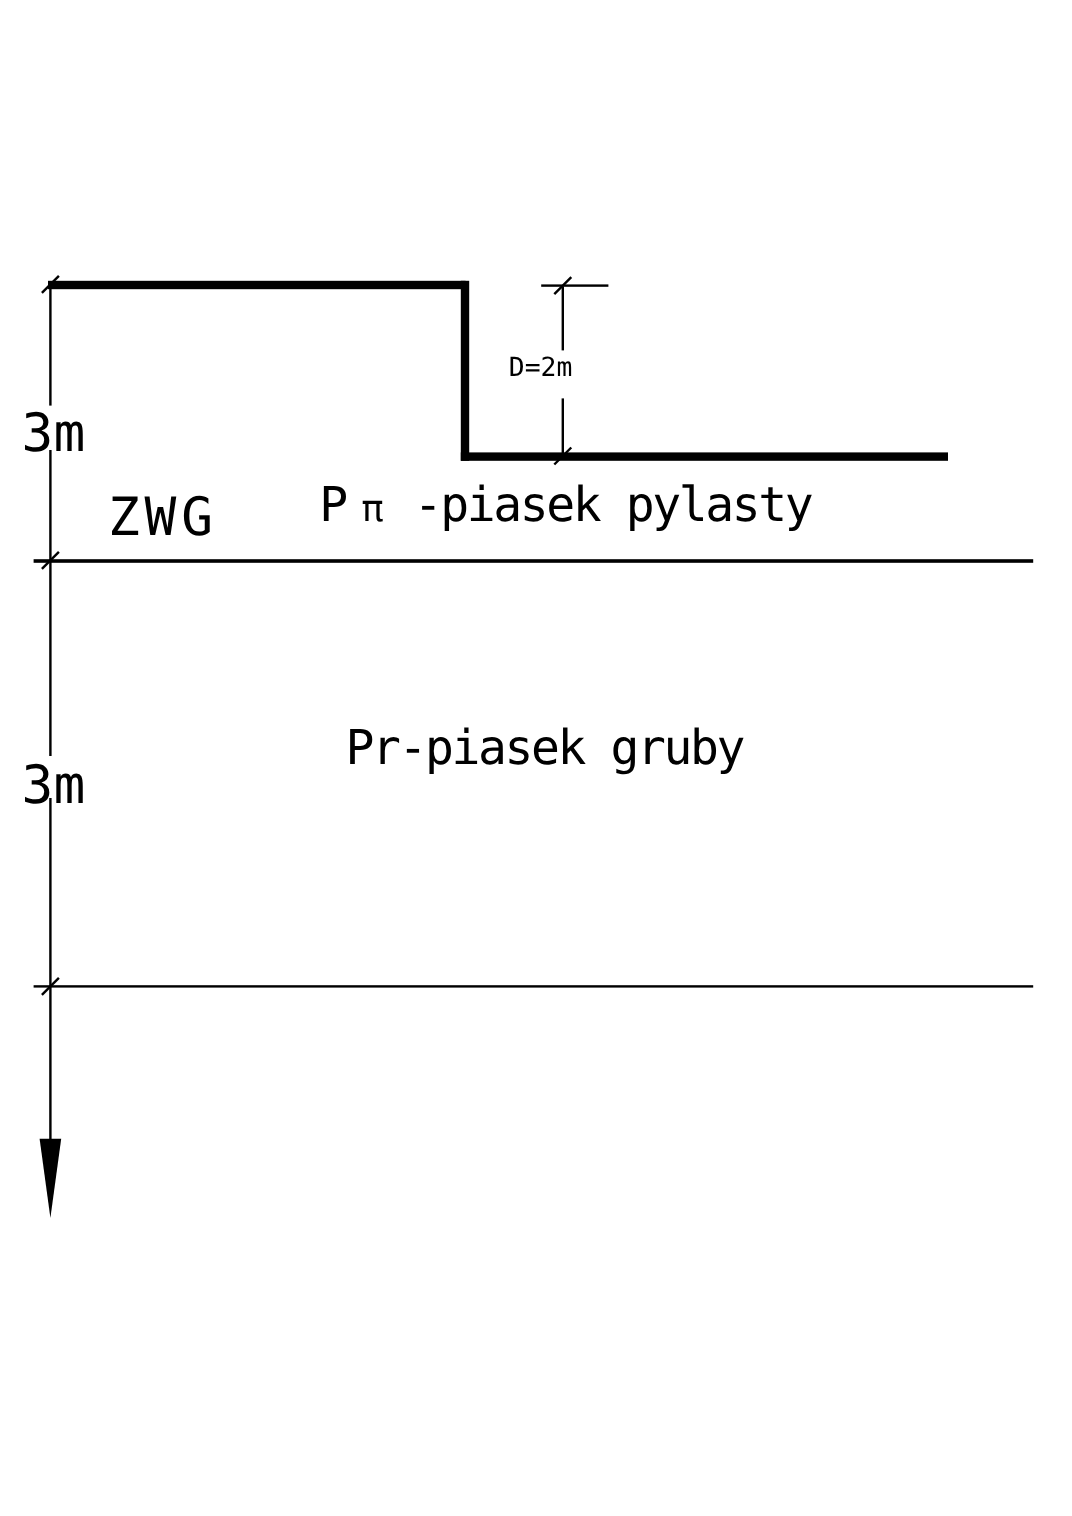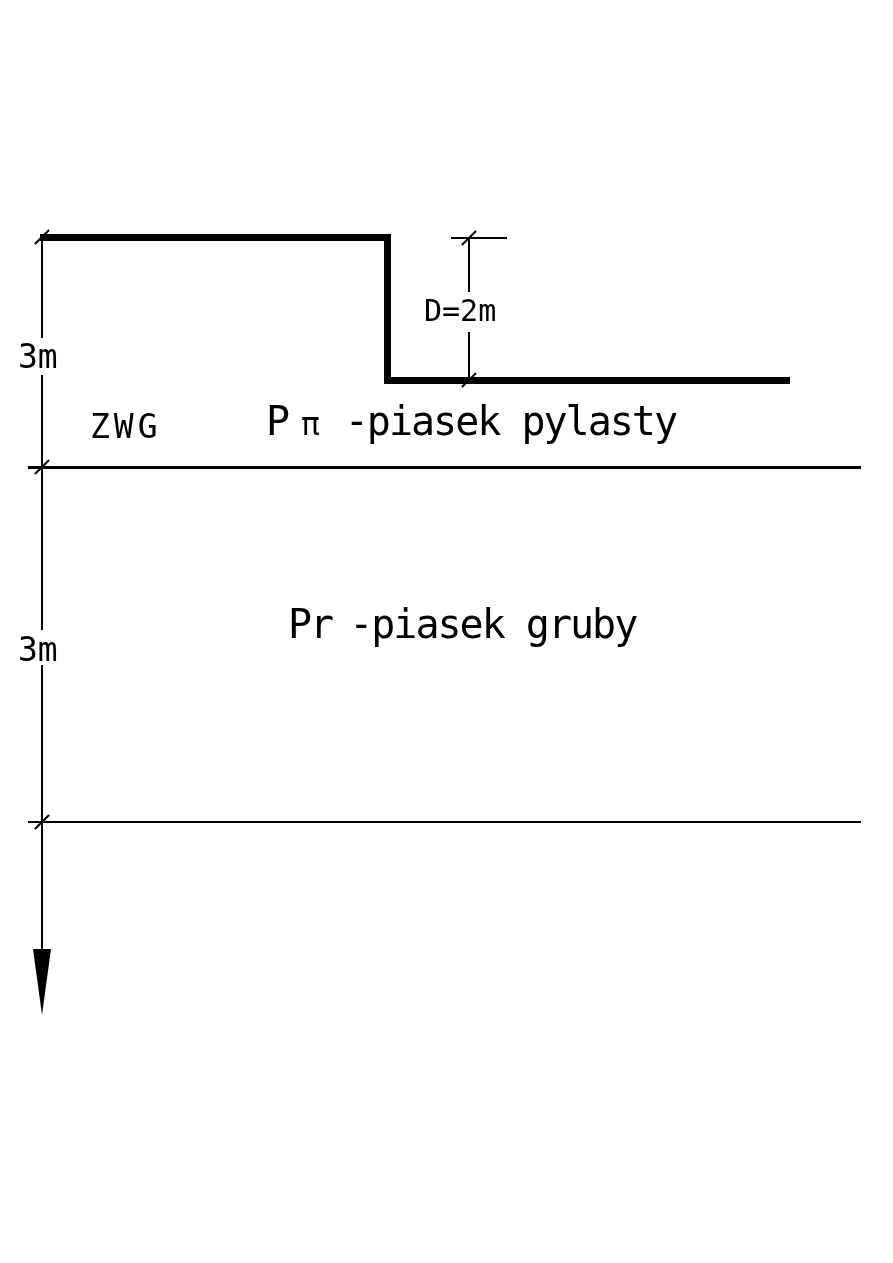--- a/index.html
+++ b/index.html
@@ -30,21 +30,21 @@
   .arrow-down {
     position: absolute;
     width: 0;
     height: 0;
     border-left: 9px solid transparent;
     border-right: 9px solid transparent;
     border-top: 66px solid #000;
   }
   .dim-text {
     position: absolute;
-    font-size: 33px;
+    font-size: 44px;
     line-height: 1;
     white-space: nowrap;
   }
   .layer-label {
     position: absolute;
     font-size: 40px;
     line-height: 1;
     letter-spacing: -2px;
     white-space: nowrap;
   }
@@ -78,25 +78,25 @@
   <div class="tick" style="left:42px; top:822px;"></div>
 
   <div class="hline" style="left:451px; top:237px; width:56px; height:2px;"></div>
   <div class="vline" style="left:468px; top:239px; width:2px; height:53px;"></div>
   <div class="vline" style="left:468px; top:332px; width:2px; height:47px;"></div>
   <div class="tick" style="left:469px; top:238px;"></div>
   <div class="tick" style="left:469px; top:380px;"></div>
 
   <div class="dim-text" style="left:18px; top:340px;">3m</div>
   <div class="dim-text" style="left:18px; top:633px;">3m</div>
-  <div class="dim-text" style="left:424px; top:296px; font-size:30px;">D=2m</div>
+  <div class="dim-text" style="left:424px; top:296px; font-size:22px;">D=2m</div>
   <div class="dim-text" style="left:90px; top:410px; letter-spacing:4px;">ZWG</div>
 
   <div class="layer-label" style="left:266px; top:401px;">
     <span class="symbol">P</span><span class="subscript" style="margin-left:13px;">π</span><span class="desc" style="margin-left:25px;text-align:right;">-piasek pylasty</span>
   </div>
 
   <div class="layer-label" style="left:288px; top:604px;">
-    <span class="symbol">Pr</span><span class="subscript"></span><span class="desc" style="margin-left:17px;">-piasek gruby</span>
+    <span class="symbol">Pr</span><span class="subscript"></span><span class="desc" style="">-piasek gruby</span>
   </div>
 
 
 </div>
 
 </body></html>

